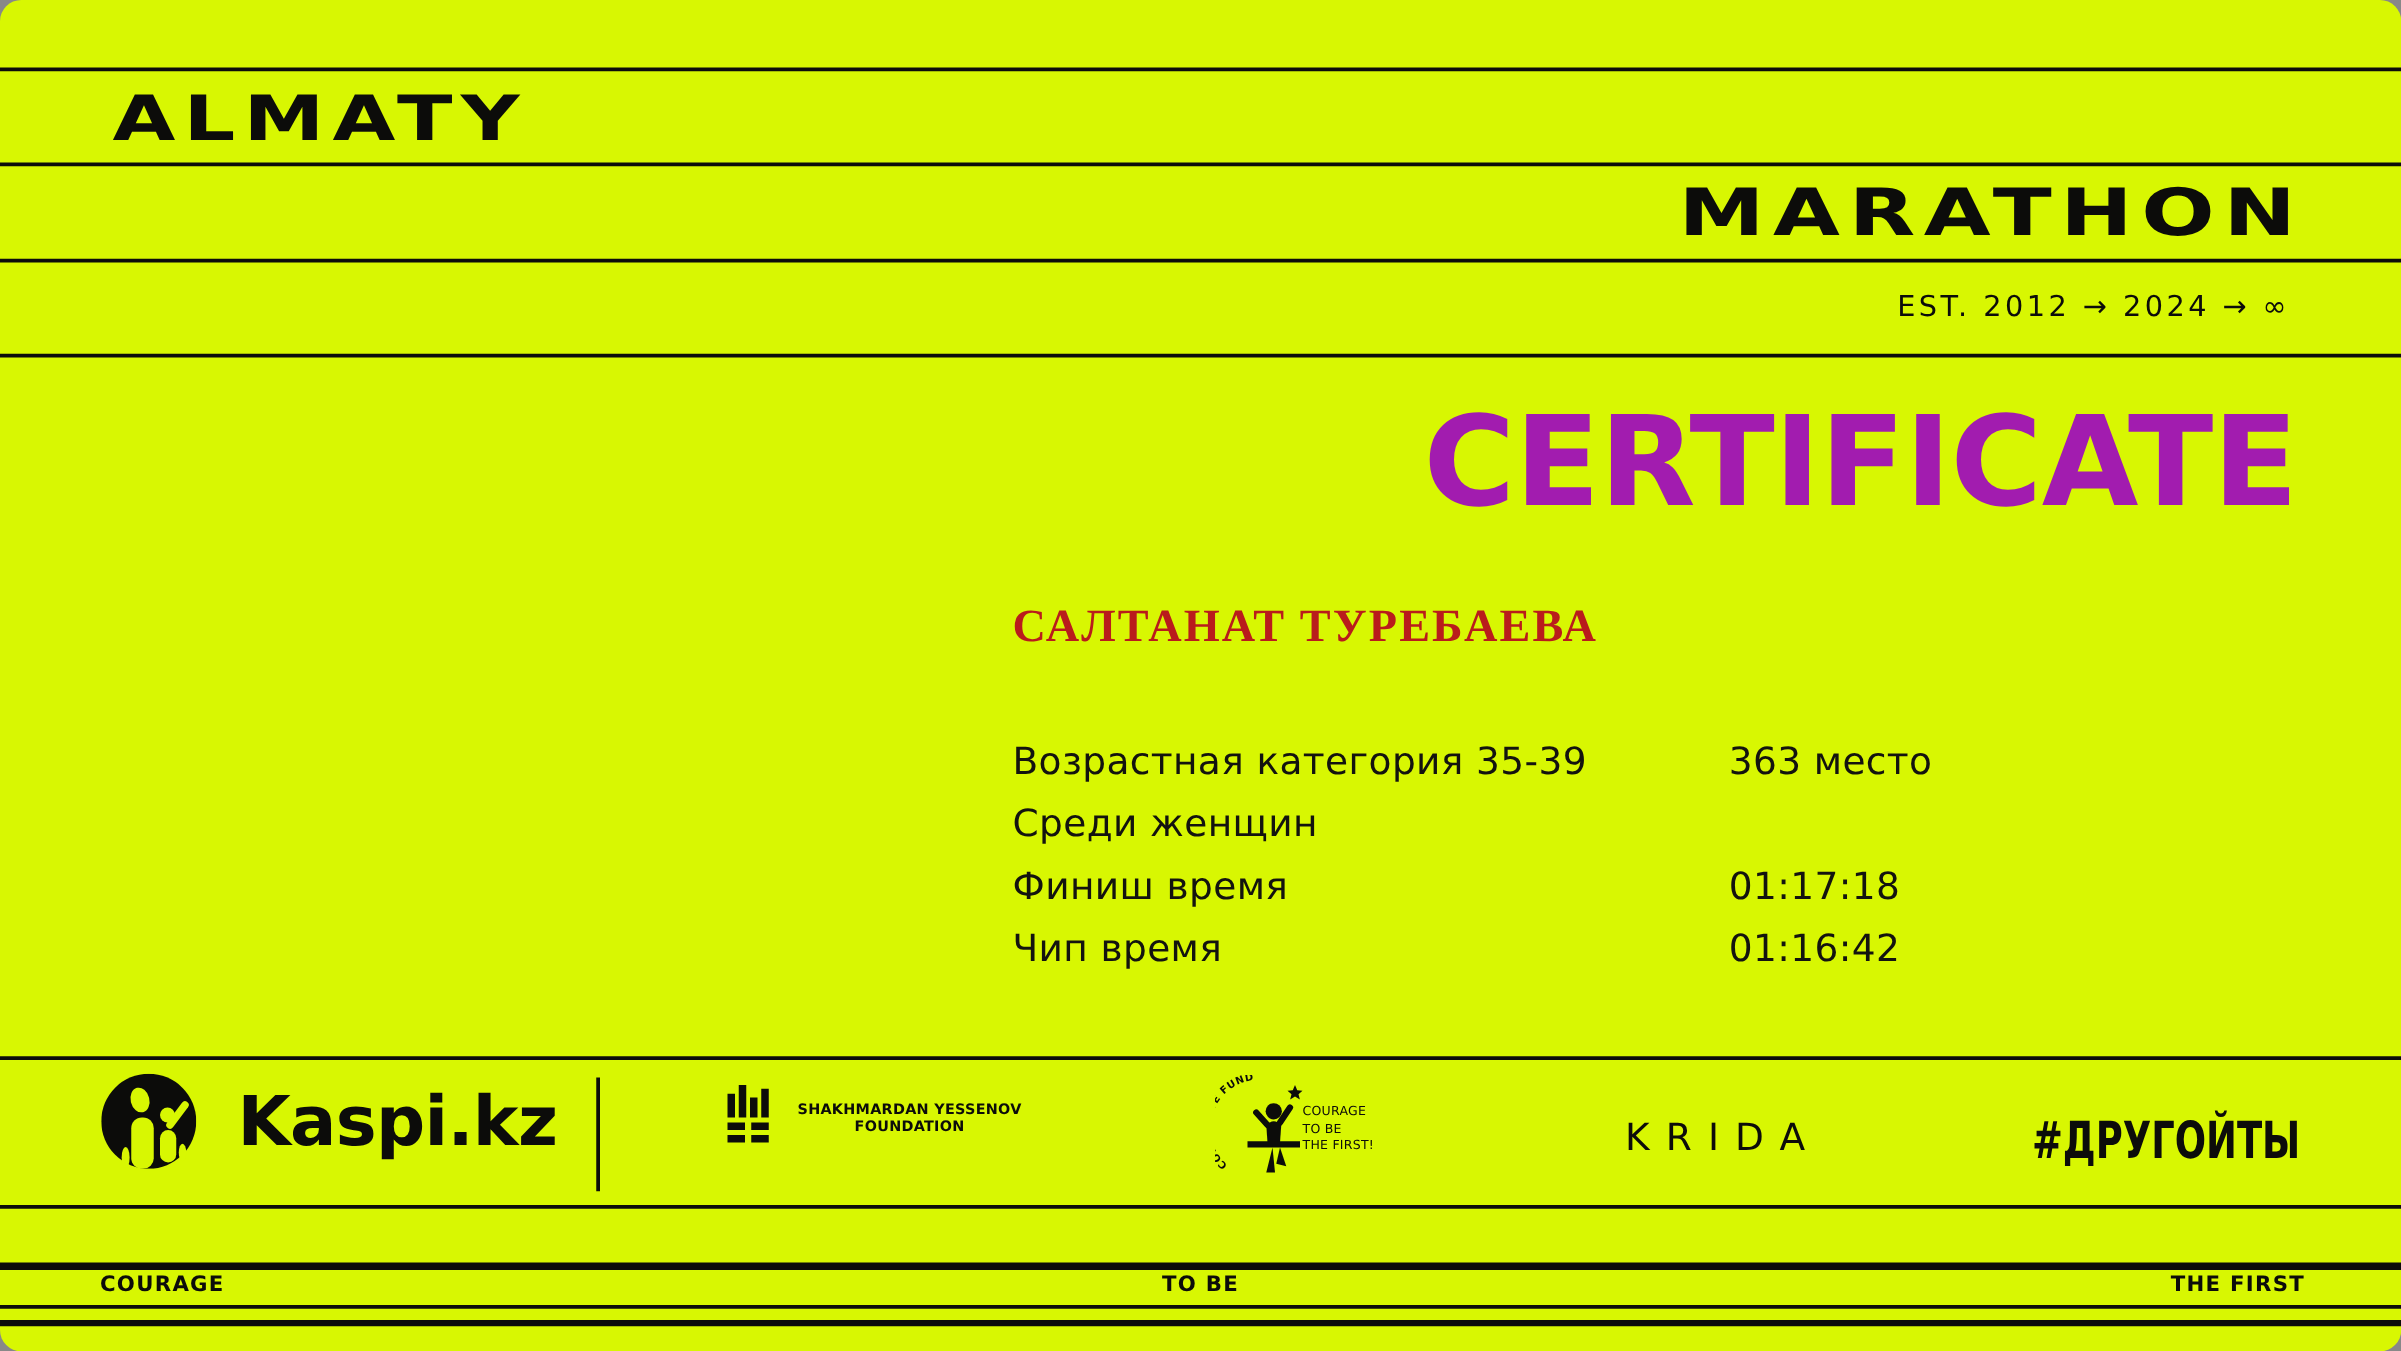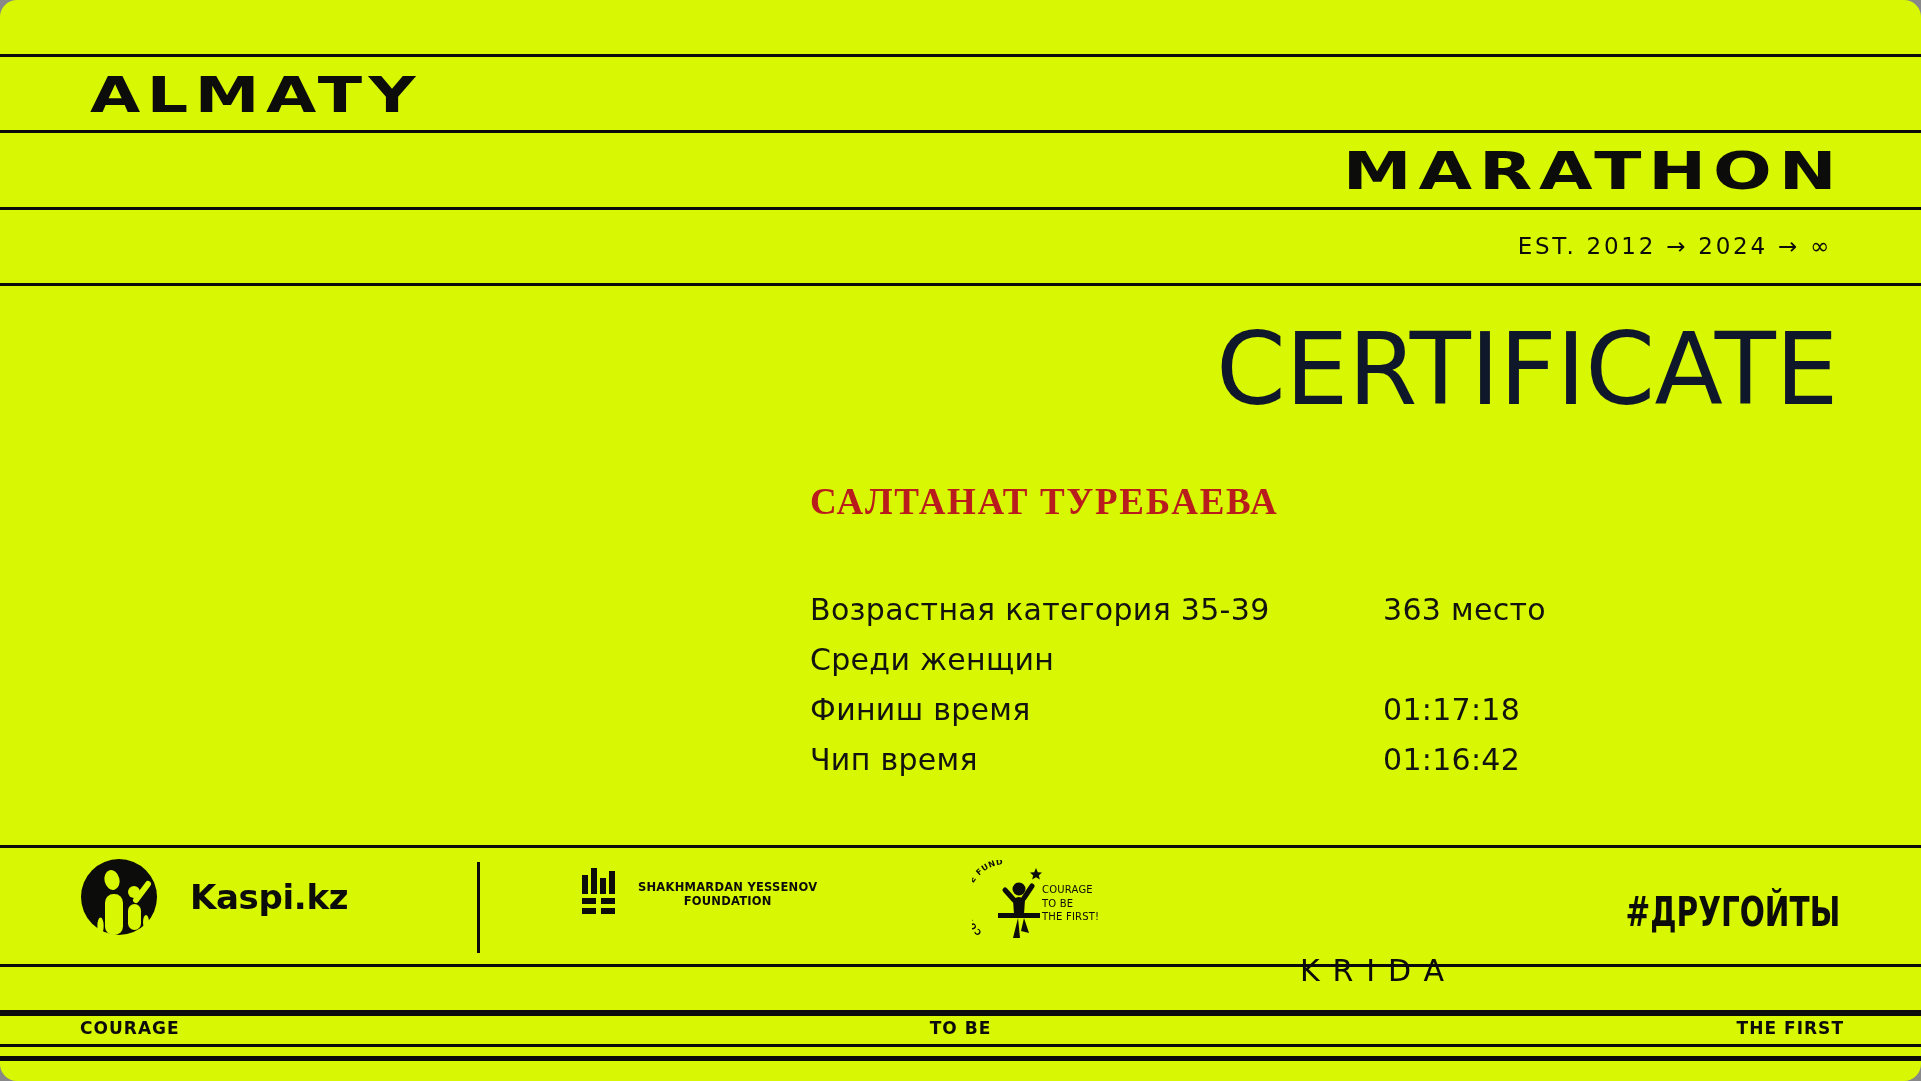--- a/index.html
+++ b/index.html
@@ -22,57 +22,57 @@
     font-size:52px;font-weight:bold;letter-spacing:0.10em;
     transform:scaleX(1.33);transform-origin:right center;white-space:nowrap;
   }
   .est{
     position:absolute;right:89px;top:210px;height:73px;line-height:73px;
     font-size:23px;font-weight:normal;letter-spacing:0.12em;white-space:nowrap;
   }
 
   .cert-title{
     position:absolute;right:83px;top:318px;height:104px;line-height:104px;
-    font-size:100px;font-weight:normal;letter-spacing:-0.005em;white-space:nowrap;
-    color:#0f172a;
+    font-size:100px;font-weight:bold;letter-spacing:-0.005em;white-space:nowrap;
+    color:#a21caf;
   }
   .runner-name{
     position:absolute;left:810px;top:480px;height:44px;line-height:44px;
     font-size:37px;font-weight:bold;letter-spacing:0.045em;color:#b91c1c;white-space:nowrap;font-family:Liberation Serif, serif;
   }
 
   
   .results{position:absolute;left:810px;top:585px;width:760px;}
   .rrow{display:flex;height:50px;line-height:50px;font-size:30px;letter-spacing:0.01em;color:#13130f;}
   .rlabel{width:573px;flex:0 0 573px;white-space:nowrap;}
   .rvalue{white-space:nowrap;}
 
   
   .kaspi{position:absolute;left:81px;top:859px;width:76px;height:76px;}
   .kaspi-word{
     position:absolute;left:190px;top:874px;height:46px;line-height:46px;
-    font-size:34px;font-weight:bold;letter-spacing:-0.01em;white-space:nowrap;
+    font-size:55px;font-weight:bold;letter-spacing:-0.01em;white-space:nowrap;
   }
   .vdivider{position:absolute;left:477px;top:862px;width:3px;height:91px;background:#0c0c0a;}
 
   .yessenov-icon{position:absolute;left:582px;top:868px;width:34px;height:46px;}
   .ybar,.ydash{position:absolute;background:#0c0c0a;}
   .yessenov-text{
     position:absolute;left:638px;top:881px;font-size:11.5px;font-weight:bold;
     letter-spacing:0.02em;line-height:13.5px;white-space:nowrap;color:#0c0c0a;text-align:center;
   }
 
   .fund{position:absolute;left:972px;top:860px;width:82px;height:84px;}
   .fund-text{
     position:absolute;left:1042px;top:883px;font-size:10px;font-weight:normal;
     line-height:13.5px;letter-spacing:0.02em;white-space:nowrap;color:#0c0c0a;
   }
 
   .krida{
-    position:absolute;left:1300px;top:954px;height:34px;line-height:34px;
+    position:absolute;left:1300px;top:894px;height:34px;line-height:34px;
     font-size:30px;font-weight:normal;letter-spacing:0.43em;white-space:nowrap;
   }
   .hashtag{
     position:absolute;right:81px;top:889px;height:46px;line-height:46px;
     font-size:41px;font-weight:bold;letter-spacing:0em;
     transform:scaleX(0.72);transform-origin:right center;white-space:nowrap;
   }
 
   
   .slogan{

